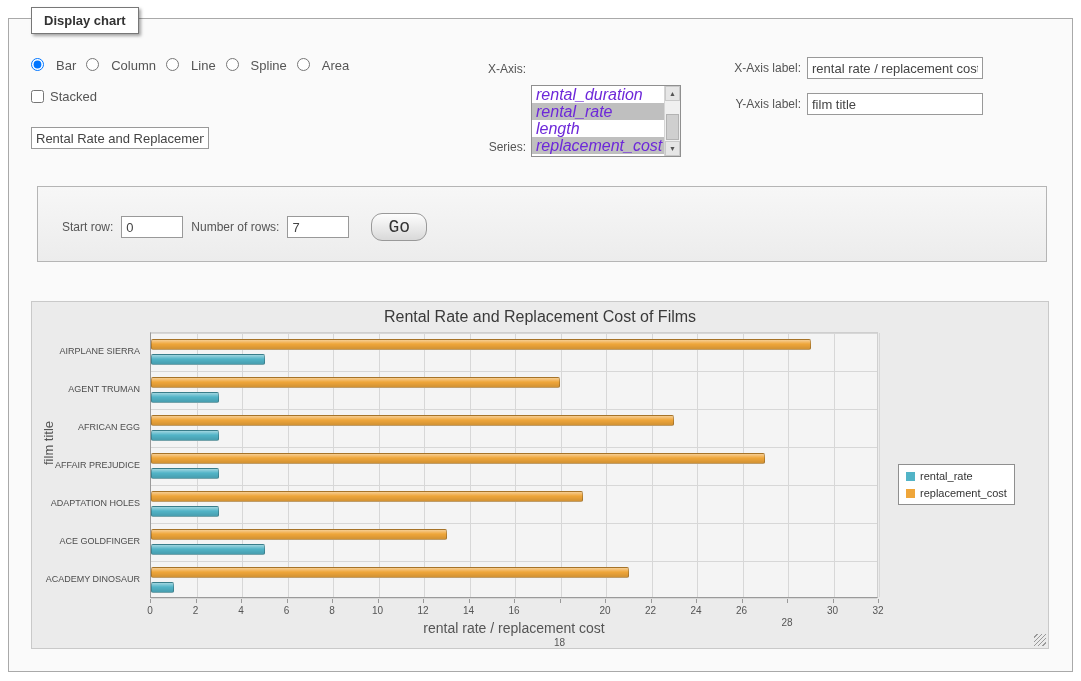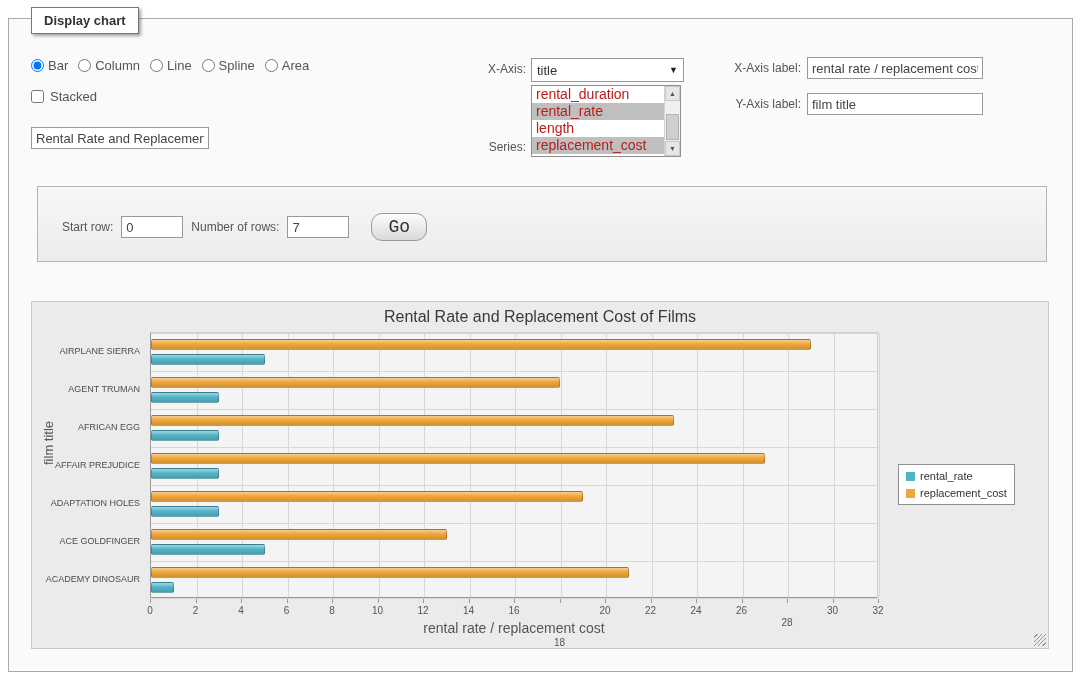--- a/index.html
+++ b/index.html
@@ -12,40 +12,40 @@
     background:#fafafa; border:1px solid #a9a9a9;
   }
   .legend-box {
     position:absolute; left:22px; top:-12px; background:#fff;
     border:1px solid #777; padding:5px 12px; font-size:13px; font-weight:bold;
     color:#333; box-shadow:2px 2px 3px rgba(0,0,0,0.35); z-index:5;
   }
 
   
   .radio-row { position:absolute; left:22px; top:39px; display:flex; align-items:center; gap:10px; font-size:13px; color:#555; }
-  .radio-opt { display:flex; align-items:center; gap:4px; cursor:pointer; }
+  .radio-opt { display:flex; align-items:flex-start; gap:12px; cursor:pointer; }
   .radio-opt input { margin:0; width:13px; height:13px; }
   .stacked-row { position:absolute; left:22px; top:70px; display:flex; align-items:center; gap:6px; font-size:13px; color:#555; cursor:pointer; }
   .stacked-row input { margin:0; width:13px; height:13px; }
   .title-input { position:absolute; left:22px; top:108px; width:178px; height:22px;
     border:1px solid #999; font-size:13px; padding:2px 4px; background:#fff; color:#444;
     font-family:"Liberation Sans",sans-serif; }
 
   .lbl { font-size:12px; color:#555; }
   .xaxis-lbl { position:absolute; left:437px; top:43px; width:80px; text-align:right; }
   .xaxis-select { position:absolute; left:522px; top:39px; width:153px; height:24px;
     background:#fff; border:1px solid #999; display:flex; align-items:center;
     justify-content:space-between; padding:0 5px; font-size:13px; color:#333; cursor:default; }
   .xaxis-select .arrow { font-size:9px; color:#222; }
 
   .series-lbl { position:absolute; left:437px; top:121px; width:80px; text-align:right; }
   .multiselect { position:absolute; left:522px; top:66px; width:150px; height:72px;
     background:#fff; border:1px solid #8f8f8f; display:flex; overflow:hidden; }
   .ms-options { flex:1; overflow:hidden; }
-  .ms-option { height:17px; line-height:17px; font-size:14px; padding-left:4px; color:#b91c1c; white-space:nowrap; }
+  .ms-option { height:17px; line-height:17px; font-size:16px; padding-left:4px; color:#6d28d9; white-space:nowrap;font-style:italic; }
   .ms-option.selected { background:#bfbfbf; }
   .ms-scrollbar { width:16px; background:#f0f0f0; border-left:1px solid #d5d5d5;
     display:flex; flex-direction:column; align-items:stretch; position:relative; }
   .ms-arrow { height:15px; background:#e6e6e6; border:1px solid #c9c9c9;
     font-size:7px; color:#555; display:flex; align-items:center; justify-content:center; }
   .ms-thumb { position:absolute; left:1px; right:1px; top:28px; height:26px;
     background:#cfcfcf; border:1px solid #b3b3b3; }
   .ms-arrow.down { position:absolute; bottom:0; left:0; right:0; }
 
   .xlabel-lbl { position:absolute; left:692px; top:42px; width:100px; text-align:right; }
@@ -127,24 +127,20 @@
       </div>
 
     <label class="stacked-row">
       <input type="checkbox" style="">
       <span>Stacked</span>
     </label>
 
     <input class="title-input" type="text" value="Rental Rate and Replacement Cost of Films" style="">
 
     <span class="lbl xaxis-lbl">X-Axis:</span>
-    <div class="xaxis-select">
-      <span>title</span>
-      <span class="arrow">▼</span>
-    </div>
 
     <span class="lbl series-lbl">Series:</span>
     <div class="multiselect">
       <div class="ms-options" id="series-list">
           <div class="ms-option">rental_duration</div>
           <div class="ms-option selected">rental_rate</div>
           <div class="ms-option">length</div>
           <div class="ms-option selected">replacement_cost</div>
         </div>
       <div class="ms-scrollbar">

